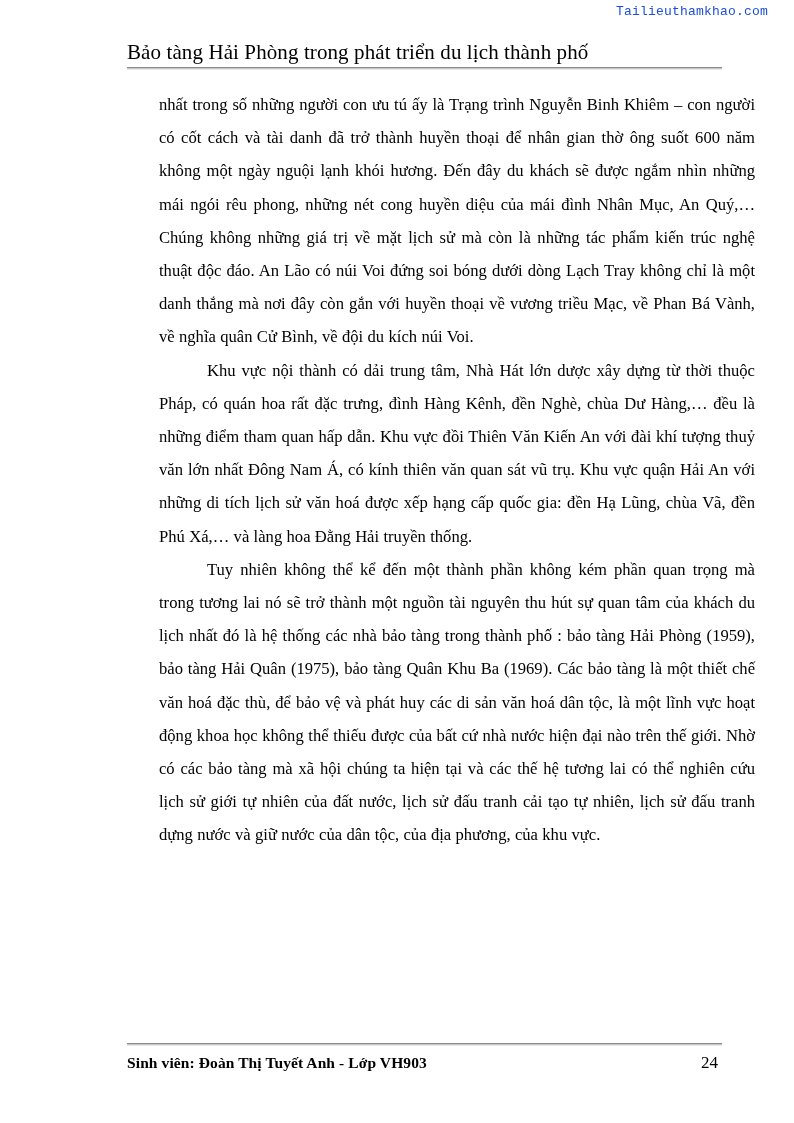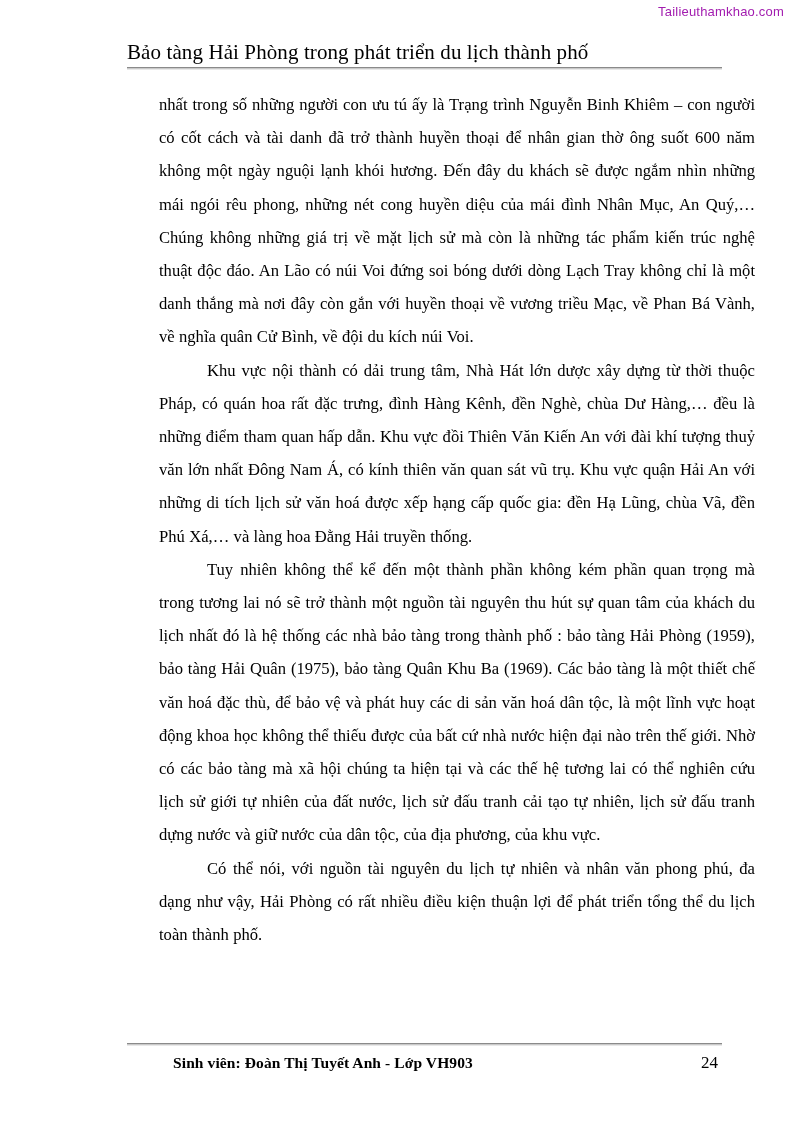--- a/index.html
+++ b/index.html
@@ -21,25 +21,25 @@
   .page {
     position: absolute;
     inset: 0;
     background: #ffffff;
   }
 
   
   .watermark {
     position: absolute;
     top: 4px;
-    right: 10px;
-    font-family: Liberation Sans, sans-serif;
+    right: 26px;
+    font-family: Liberation Mono, monospace;
     font-size: 13px;
     letter-spacing: 0.2px;
-    color: #a21caf;
+    color: #1d4ed8;
     white-space: nowrap;
     user-select: none;
   }
 
   
   .header {
     position: absolute;
     top: 42px;
     left: 127px;
     width: 595px;
@@ -99,21 +99,20 @@
   .footer-row {
     display: flex;
     align-items: baseline;
     justify-content: space-between;
   }
   .footer-left {
     font-size: 15.5px;
     font-weight: bold;
     white-space: nowrap;
     letter-spacing: 0.1px;
-    margin-left: 46px;
   }
   .footer-page {
     font-size: 17px;
     font-weight: normal;
     padding-right: 4px;
   }
 </style>
 </head>
 <body>
 
@@ -123,21 +122,20 @@
 
   <div class="header">
     <div class="header-title">Bảo tàng Hải Phòng trong phát triển  du lịch thành phố</div>
     <div class="rule"></div>
   </div>
 
   <div class="content">
     <p class="para">nhất trong số những người con ưu tú ấy là Trạng trình Nguyễn Binh Khiêm – con người có cốt cách và tài danh đã trở thành huyền thoại để nhân gian thờ ông suốt 600 năm không một ngày nguội lạnh khói hương. Đến đây du khách sẽ được ngắm nhìn những mái ngói rêu phong, những nét cong huyền diệu của mái đình Nhân Mục, An Quý,… Chúng không những giá trị về mặt lịch sử mà còn là những tác phẩm kiến trúc nghệ thuật độc đáo. An Lão có núi Voi đứng soi bóng dưới dòng Lạch Tray không chỉ là một danh thắng mà nơi đây còn gắn với huyền thoại về vương triều Mạc, về Phan Bá Vành, về nghĩa quân Cử Bình, về đội du kích núi Voi.</p>
     <p class="para indent">Khu vực nội thành có dải trung tâm, Nhà Hát lớn dược xây dựng từ thời thuộc Pháp, có quán hoa rất đặc trưng, đình Hàng Kênh, đền Nghè, chùa Dư Hàng,… đều là những điểm tham quan hấp dẫn. Khu vực đồi Thiên Văn Kiến An với đài khí tượng thuỷ văn lớn nhất Đông Nam Á, có kính thiên văn quan sát vũ trụ. Khu vực quận Hải An với những di tích lịch sử văn hoá được xếp hạng cấp quốc gia: đền Hạ Lũng, chùa Vã, đền Phú Xá,… và làng hoa Đằng Hải truyền thống.</p>
     <p class="para indent">Tuy nhiên không thể kể đến một thành phần không kém phần quan trọng mà trong tương lai nó sẽ trở thành một nguồn tài nguyên thu hút sự quan tâm của khách du lịch nhất đó là hệ thống  các nhà bảo tàng trong thành phố : bảo tàng Hải Phòng (1959), bảo tàng Hải Quân (1975), bảo tàng Quân Khu Ba (1969). Các bảo tàng là một thiết chế văn hoá đặc thù, để bảo vệ và phát huy các di sản văn hoá dân tộc, là một lĩnh vực hoạt động  khoa học không thể thiếu được của bất cứ nhà nước hiện đại nào trên thế giới. Nhờ có các bảo tàng mà xã hội chúng ta hiện tại và các thế hệ tương lai có thể nghiên cứu lịch sử giới tự nhiên của đất nước, lịch sử đấu tranh cải tạo tự nhiên, lịch sử đấu tranh dựng nước và giữ nước của dân tộc, của địa phương, của khu vực.</p>
-    <p class="para indent">Có thể nói, với nguồn tài nguyên du lịch tự nhiên và nhân văn phong phú, đa dạng như vậy, Hải Phòng có rất nhiều điều kiện thuận lợi để phát triển tổng thể du lịch toàn thành phố.</p>
   </div>
 
   <div class="footer">
     <div class="rule"></div>
     <div class="footer-row">
       <div class="footer-left">Sinh viên: Đoàn Thị Tuyết Anh - Lớp VH903</div>
       <div class="footer-page">24</div>
     </div>
   </div>
 

